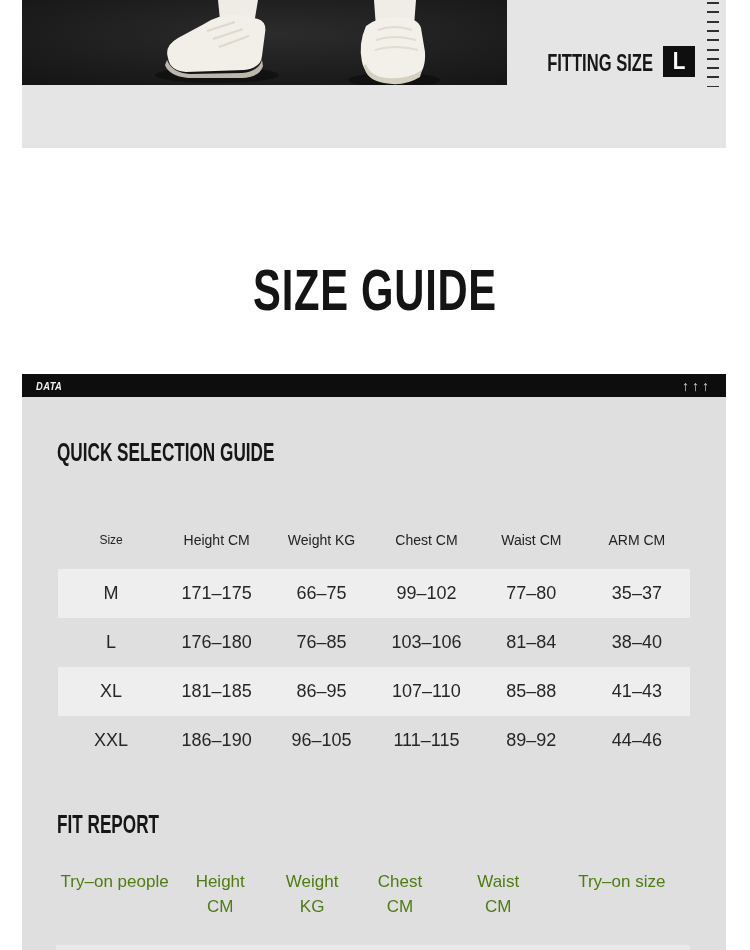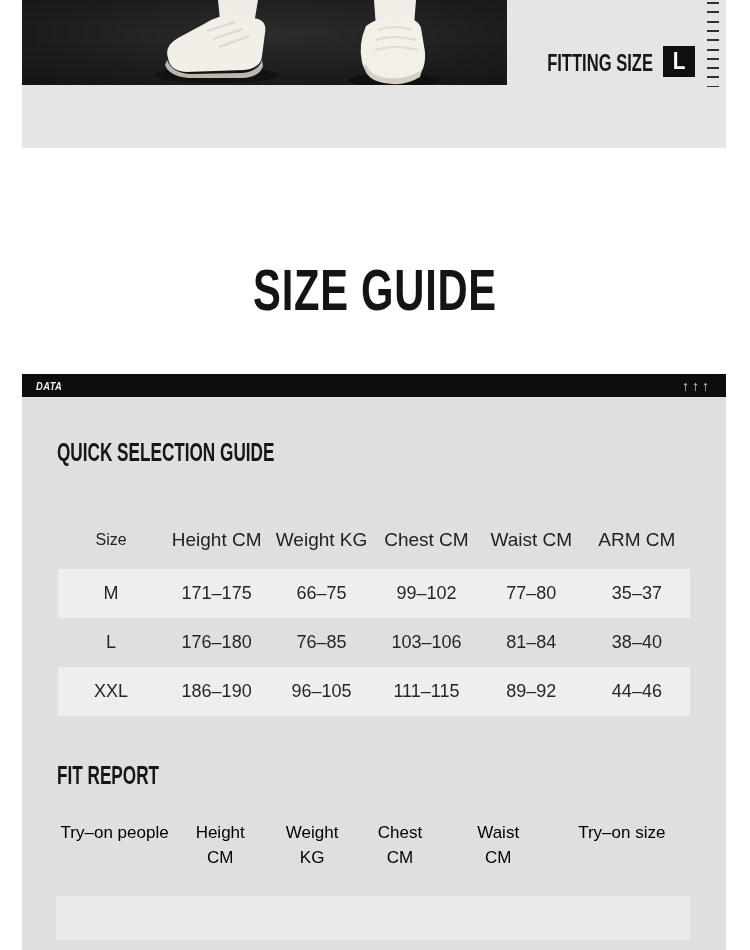--- a/index.html
+++ b/index.html
@@ -35,28 +35,28 @@
   .section-heading { font-weight:700; font-size:26px; line-height:26px; color:#161616;
                      transform:scaleX(0.66); transform-origin:left center; white-space:nowrap; }
   .heading1 { padding:42px 0 0 35px; }
   .heading1 .section-heading { display:inline-block; }
   .heading2 { margin:46px 0 0 35px; }
   .heading2 .section-heading { display:inline-block; }
 
   
   table { border-collapse:collapse; table-layout:fixed; }
   .size-table { margin:46px 36px 0; width:632px; }
-  .size-table th { height:58px; font-weight:400; font-size:19px; color:#222; text-align:center; vertical-align:middle; }
-  .size-table th.size-col { font-size:16px; }
+  .size-table th { height:58px; font-weight:400; font-size:14px; color:#222; text-align:center; vertical-align:middle; }
+  .size-table th.size-col { font-size:12px; }
   .size-table td { height:49px; font-size:18px; color:#262626; text-align:center; vertical-align:middle; }
   .size-table tbody tr:nth-child(odd) { background:#eeeeef; }
 
   
   .fit-table { margin:32px 36px 0 34px; width:634px; }
-  .fit-table th { font-weight:400; font-size:17px; color:#000000; text-align:center; vertical-align:top; }
+  .fit-table th { font-weight:400; font-size:17px; color:#4d7c0f; text-align:center; vertical-align:top; }
   .h-line { display:block; line-height:25px; height:25px; }
 
   .row-band { margin:26px 36px 0 34px; width:634px; height:44px; background:#e9e9ea; }
 </style>
 </head>
 <body>
 
 <div class="hero">
   <svg class="photo" viewBox="0 0 485 85" preserveAspectRatio="none" aria-hidden="true">
     <defs>
@@ -134,20 +134,28 @@
       </tr>
       <tr>
         <td>L</td>
         <td>176–180</td>
         <td>76–85</td>
         <td>103–106</td>
         <td>81–84</td>
         <td>38–40</td>
       </tr>
       <tr>
+        <td>XL</td>
+        <td>181–185</td>
+        <td>86–95</td>
+        <td>107–110</td>
+        <td>85–88</td>
+        <td>41–43</td>
+      </tr>
+      <tr>
         <td>XXL</td>
         <td>186–190</td>
         <td>96–105</td>
         <td>111–115</td>
         <td>89–92</td>
         <td>44–46</td>
       </tr>
     </tbody>
   </table>
 

